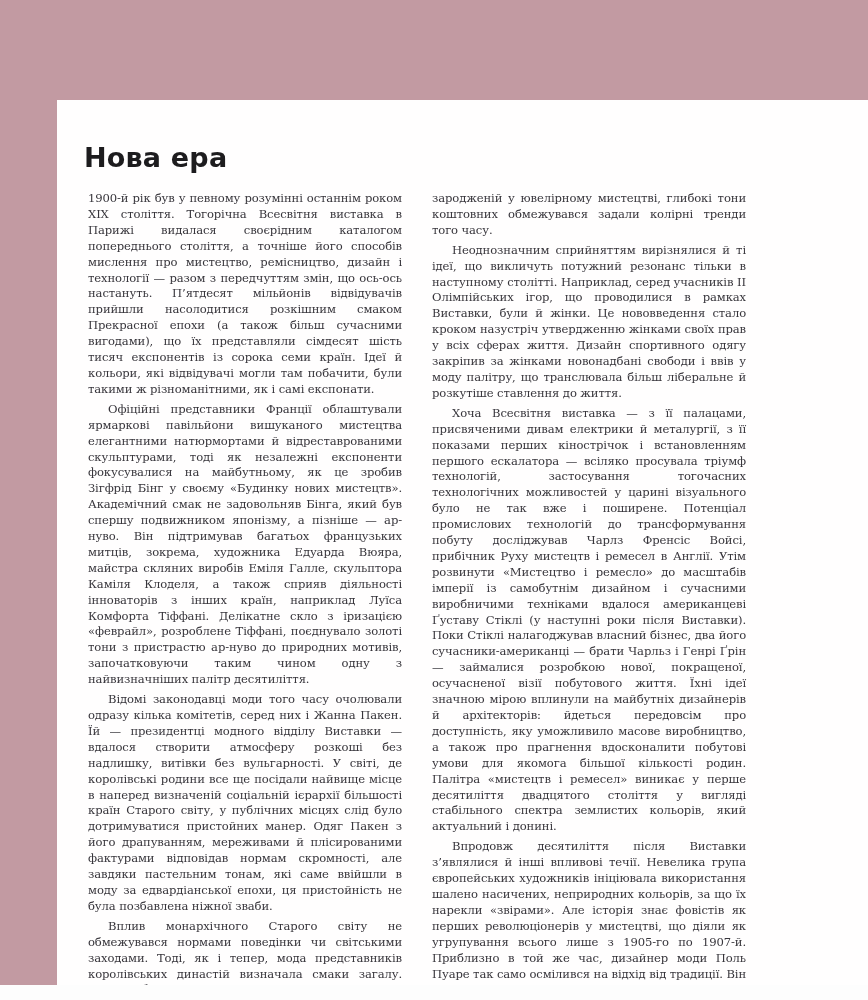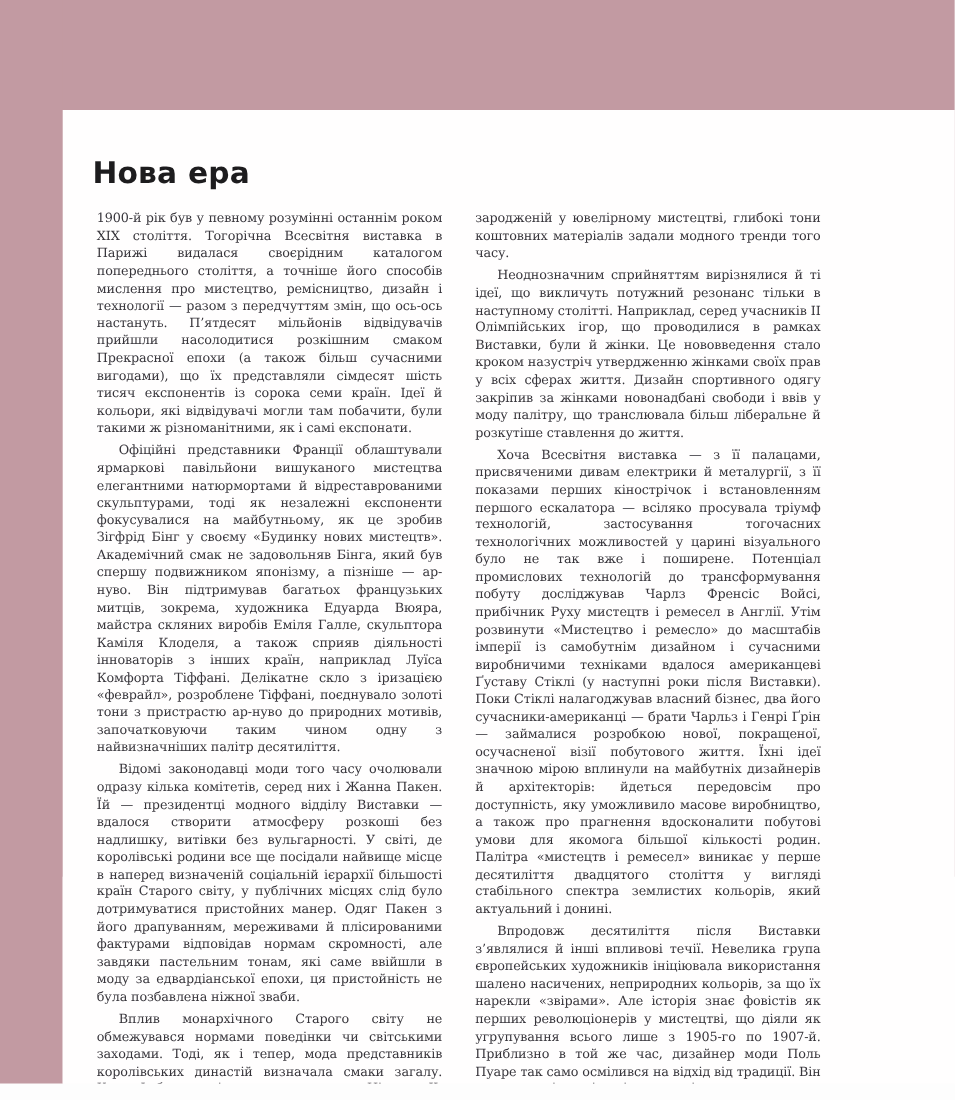--- a/index.html
+++ b/index.html
@@ -74,21 +74,21 @@
   <div class="page-inner">
     <h1 class="page-title" style="color: rgb(29, 28, 30);">Нова ера</h1>
     <div class="columns">
       <div class="text-column" style="color: rgb(55, 53, 59);">
         <p class="first">1900-й рік був у певному розумінні останнім роком XIX століття. Тогорічна Всесвітня виставка в Парижі видалася своєрідним каталогом попереднього століття, а точніше його способів мислення про мистецтво, ремісництво, дизайн і технології — разом з передчуттям змін, що ось-ось настануть. П’ятдесят мільйонів відвідувачів прийшли насолодитися розкішним смаком Прекрасної епохи (а також більш сучасними вигодами), що їх представляли сімдесят шість тисяч експонентів із сорока семи країн. Ідеї й кольори, які відвідувачі могли там побачити, були такими ж різноманітними, як і самі експонати.</p>
         <p>Офіційні представники Франції облаштували ярмаркові павільйони вишуканого мистецтва елегантними натюрмортами й відреставрованими скульптурами, тоді як незалежні експоненти фокусувалися на майбутньому, як це зробив Зігфрід Бінг у своєму «Будинку нових мистецтв». Академічний смак не задовольняв Бінга, який був спершу подвижником японізму, а пізніше — ар-нуво. Він підтримував багатьох французьких митців, зокрема, художника Едуарда Вюяра, майстра скляних виробів Еміля Галле, скульптора Каміля Клоделя, а також сприяв діяльності інноваторів з інших країн, наприклад Луїса Комфорта Тіффані. Делікатне скло з іризацією «феврайл», розроблене Тіффані, поєднувало золоті тони з пристрастю ар-нуво до природних мотивів, започатковуючи таким чином одну з найвизначніших палітр десятиліття.</p>
         <p>Відомі законодавці моди того часу очолювали одразу кілька комітетів, серед них і Жанна Пакен. Їй — президентці модного відділу Виставки — вдалося створити атмосферу розкоші без надлишку, витівки без вульгарності. У світі, де королівські родини все ще посідали найвище місце в наперед визначеній соціальній ієрархії більшості країн Старого світу, у публічних місцях слід було дотримуватися пристойних манер. Одяг Пакен з його драпуванням, мереживами й плісированими фактурами відповідав нормам скромності, але завдяки пастельним тонам, які саме ввійшли в моду за едвардіанської епохи, ця пристойність не була позбавлена ніжної зваби.</p>
         <p class="continues">Вплив монархічного Старого світу не обмежувався нормами поведінки чи світськими заходами. Тоді, як і тепер, мода представників королівських династій визначала смаки загалу. Карл Фаберже, під патронажем царя Ніколая II, запровадив у моду емальовані подарунки й аксесуари ручної роботи, виготовлені з коштовних сплавів та каменів. Рене Лалік запропонував більш інноваційний підхід: він працював із дешевшими матеріалами, які візуально вражали не менше, аніж дорожчі аналоги. Саме завдяки творчій силі,</p>
       </div>
       <div class="text-column" style="color: rgb(55, 53, 59);">
-        <p class="first">зародженій у ювелірному мистецтві, глибокі тони коштовних матеріалів задали модного тренди того часу.</p>
+        <p class="first">зародженій у ювелірному мистецтві, глибокі тони коштовних обмежувався задали колірні тренди того часу.</p>
         <p>Неоднозначним сприйняттям вирізнялися й ті ідеї, що викличуть потужний резонанс тільки в наступному столітті. Наприклад, серед учасників II Олімпійських ігор, що проводилися в рамках Виставки, були й жінки. Це нововведення стало кроком назустріч утвердженню жінками своїх прав у всіх сферах життя. Дизайн спортивного одягу закріпив за жінками новонадбані свободи і ввів у моду палітру, що транслювала більш ліберальне й розкутіше ставлення до життя.</p>
         <p>Хоча Всесвітня виставка — з її палацами, присвяченими дивам електрики й металургії, з її показами перших кінострічок і встановленням першого ескалатора — всіляко просувала тріумф технологій, застосування тогочасних технологічних можливостей у царині візуального було не так вже і поширене. Потенціал промислових технологій до трансформування побуту досліджував Чарлз Френсіс Войсі, прибічник Руху мистецтв і ремесел в Англії. Утім розвинути «Мистецтво і ремесло» до масштабів імперії із самобутнім дизайном і сучасними виробничими техніками вдалося американцеві Ґуставу Стіклі (у наступні роки після Виставки). Поки Стіклі налагоджував власний бізнес, два його сучасники-американці — брати Чарльз і Генрі Ґрін — займалися розробкою нової, покращеної, осучасненої візії побутового життя. Їхні ідеї значною мірою вплинули на майбутніх дизайнерів й архітекторів: йдеться передовсім про доступність, яку уможливило масове виробництво, а також про прагнення вдосконалити побутові умови для якомога більшої кількості родин. Палітра «мистецтв і ремесел» виникає у перше десятиліття двадцятого століття у вигляді стабільного спектра землистих кольорів, який актуальний і донині.</p>
         <p>Впродовж десятиліття після Виставки з’являлися й інші впливові течії. Невелика група європейських художників ініціювала використання шалено насичених, неприродних кольорів, за що їх нарекли «звірами». Але історія знає фовістів як перших революціонерів у мистецтві, що діяли як угрупування всього лише з 1905-го по 1907-й. Приблизно в той же час, дизайнер моди Поль Пуаре так само осмілився на відхід від традиції. Він визволив жінок від гніту корсетів, трактуючи моду не як прокрустове ложе конформізму, а радше як спосіб вираження індивідуальності. Винахідливі струменисті форми його дизайнів і смілива палітра у східному стилі передає революційні настрої не згірше фовістів.</p>
 
       </div>
     </div>
   </div>
 </div>
 
 </body></html>

